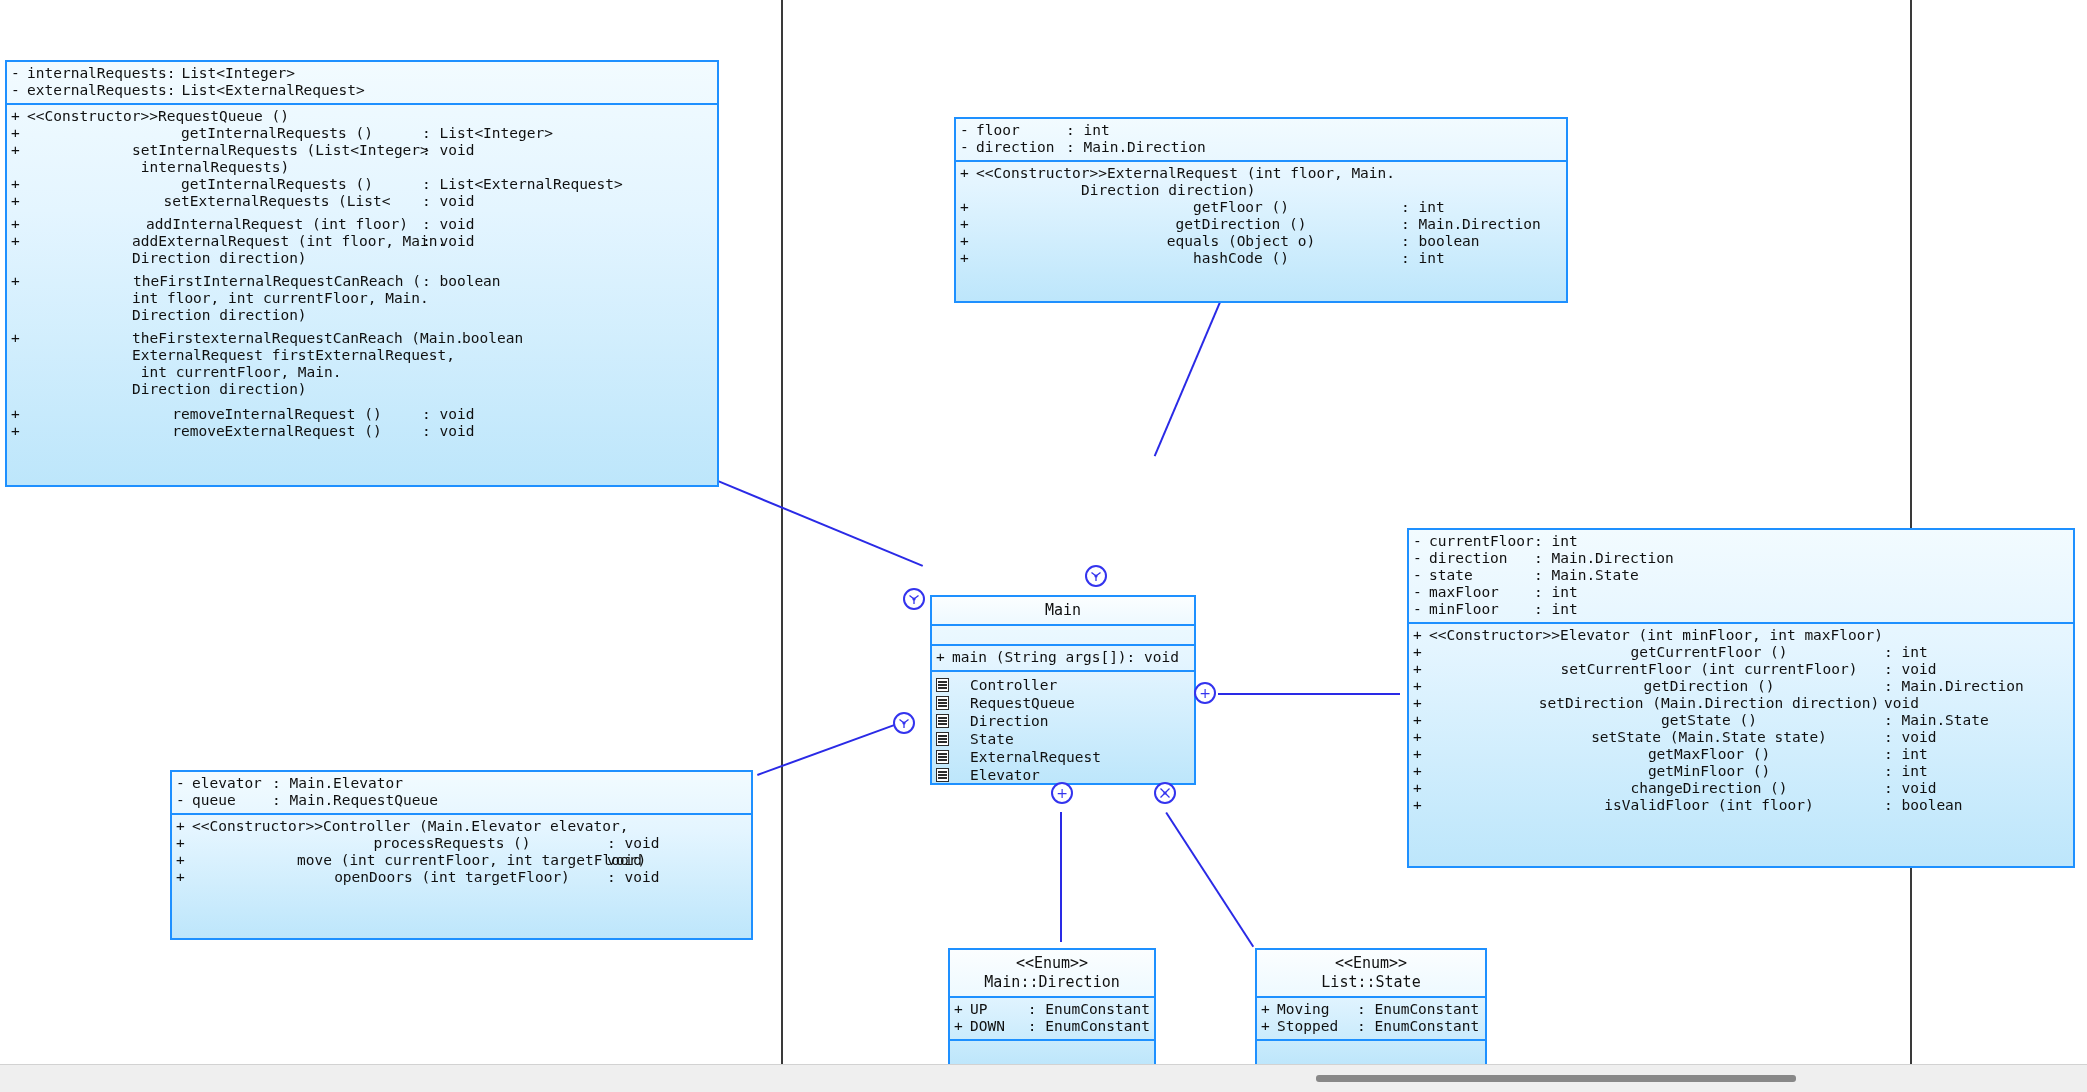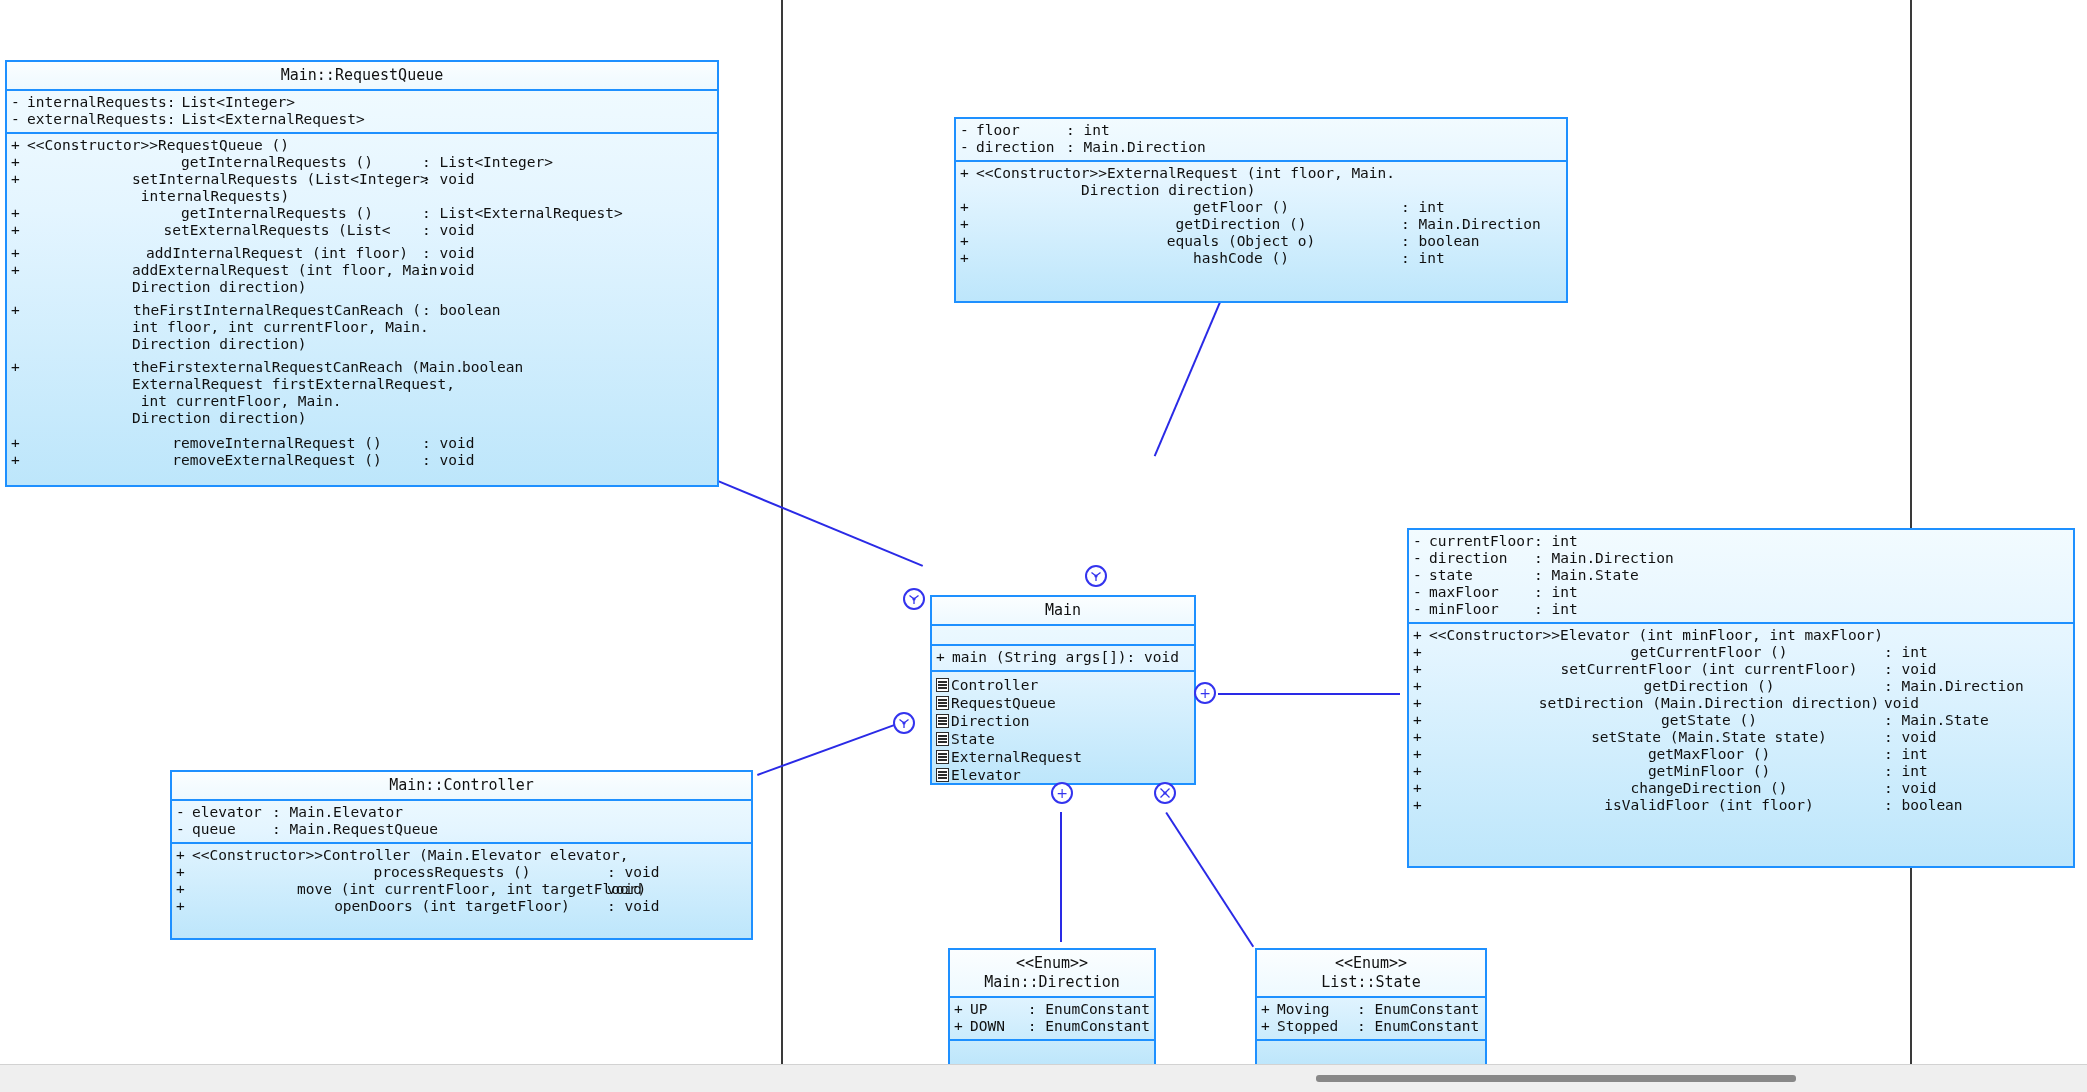--- a/index.html
+++ b/index.html
@@ -26,21 +26,21 @@
   .row{display:flex;font-size:14.5px;line-height:17px;white-space:pre;}
   .vis{width:16px;flex:0 0 16px;}
   .nm{flex:0 0 auto;text-align:center;}
   .ret{flex:0 0 auto;}
 
   
   .attr .an{display:inline-block;}
   .attr .at{display:inline-block;}
 
   
-  .nestrow{display:flex;align-items:center;font-size:14.5px;line-height:18px;gap:2px;}
+  .nestrow{display:flex;align-items:center;font-size:14.5px;line-height:18px;gap:21px;}
   .classicon{width:13px;height:14px;flex:0 0 13px;border:1.6px solid #2b2b2b;
        background:#fff;display:flex;flex-direction:column;justify-content:space-around;
        padding:1px 1px;box-sizing:border-box;}
   .classicon i{display:block;height:2px;background:#2b2b2b;}
 
   
   .lnk{position:absolute;background:#2a2ae6;transform-origin:0 0;height:1.6px;}
   .marker{position:absolute;width:22px;height:22px;border:2px solid #3333ee;
       border-radius:50%;background:#ffffff;box-sizing:border-box;
       display:flex;align-items:center;justify-content:center;
@@ -67,21 +67,20 @@
 
   <div class="lnk" style="left:757px;top:774px;width:155px;transform:rotate(-20deg);"></div>
 
   <div class="lnk" style="left:1218px;top:693px;width:182px;transform:rotate(0deg);"></div>
 
   <div class="lnk" style="left:1062px;top:812px;width:130px;transform:rotate(90deg);"></div>
 
   <div class="lnk" style="left:1167px;top:812px;width:160px;transform:rotate(57deg);"></div>
 
   <div class="uml" id="box-requestqueue" style="left:5px;top:60px;width:714px;height:427px;">
-    <div class="title">Main::RequestQueue</div>
     <div class="sect">
       <div class="row attr">
         <span class="vis">-</span>
         <span class="an">internalRequests:</span>
         <span style="width:6px"></span>
         <span class="at">List&lt;Integer&gt;</span>
       </div>
       <div class="row attr">
         <span class="vis">-</span>
         <span class="an">externalRequests:</span>
@@ -384,21 +383,20 @@
             <i></i>
             <i></i>
             <i></i>
           </span>
         <span>Elevator</span>
       </div>
     </div>
   </div>
 
   <div class="uml" id="box-controller" style="left:170px;top:770px;width:583px;height:170px;">
-    <div class="title">Main::Controller</div>
     <div class="sect">
       <div class="row attr">
         <span class="vis">-</span>
         <span class="an" style="width:80px">elevator</span>
         <span class="at">: Main.Elevator</span>
       </div>
       <div class="row attr">
         <span class="vis">-</span>
         <span class="an" style="width:80px">queue</span>
         <span class="at">: Main.RequestQueue</span>

